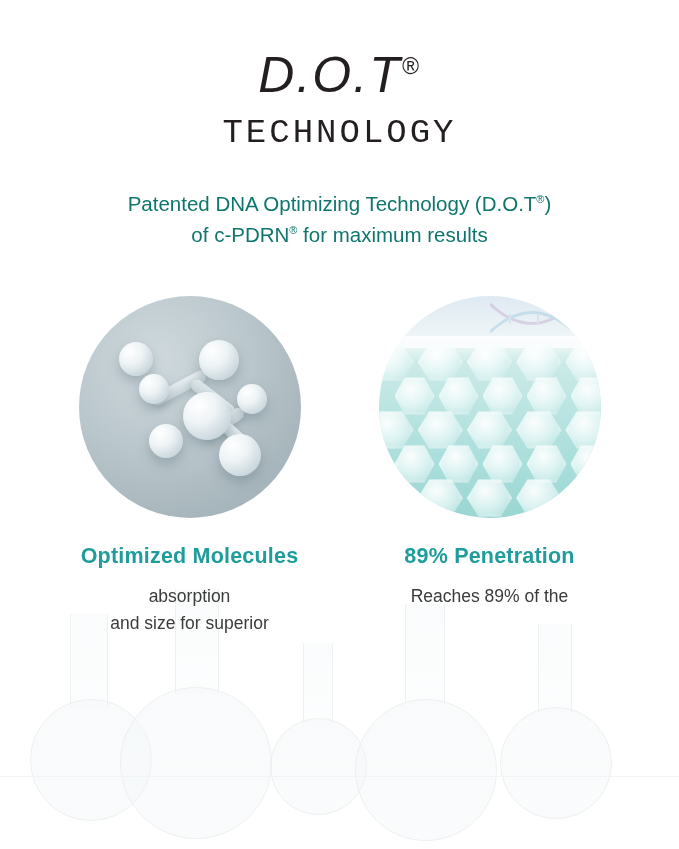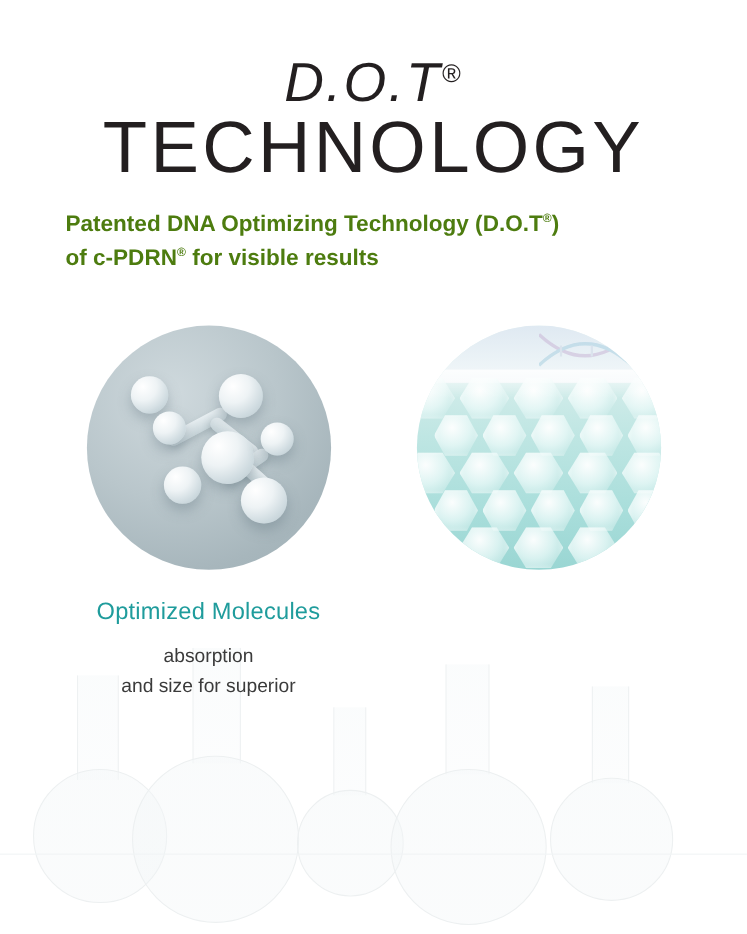--- a/index.html
+++ b/index.html
@@ -55,40 +55,41 @@
     color:#231f20;
   }
   .title .line1{
     font-size:50px;
     line-height:58px;
     letter-spacing:2px;
     display:block;
     font-style:italic;
   }
   .title .line2{
-    font-size:66px;
+    font-size:34px;
     line-height:58px;
     letter-spacing:3px;
     display:block;
+    font-family:Liberation Mono, monospace;
   }
   .title sup{
     font-size:23px;
     vertical-align:super;
     line-height:0;
   }
 
   
   .subtitle{
-    text-align:left;
+    text-align:center;
     margin:26px auto 0;
     width:560px;
     font-size:20.5px;
     line-height:31px;
-    color:#4d7c0f;
-    font-weight:700;
+    color:#0f766e;
+    font-weight:400;
   }
   .subtitle sup{font-size:11px;vertical-align:super;line-height:0;}
 
   
   .features{
     display:flex;
     justify-content:center;
     gap:60px;
     margin-top:46px;
   }
@@ -148,21 +149,21 @@
   }
   .glare{
     position:absolute;left:0;right:0;top:40px;height:26px;
     background:linear-gradient(180deg,rgba(255,255,255,0.85),rgba(255,255,255,0));
     pointer-events:none;
   }
 
   .feature-title{
     margin-top:26px;
     font-size:21.5px;
-    font-weight:400;
+    font-weight:700;
     color:#1f9c9c;
     letter-spacing:.2px;
   }
   .feature-desc{
     margin-top:14px;
     font-size:17.5px;
     line-height:27px;
     color:#3b3b3b;
     padding:0 6px;
   }
@@ -186,21 +187,21 @@
 
 <div class="page">
 
   <div class="title">
     <span class="line1"><span>D.O.T</span><sup>®</sup></span>
     <span class="line2">TECHNOLOGY</span>
   </div>
 
   <div class="subtitle">
     <div><span>Patented DNA Optimizing Technology (D.O.T</span><sup>®</sup><span>)</span></div>
-    <div><span>of c-PDRN</span><sup>®</sup><span> for visible results</span></div>
+    <div><span>of c-PDRN</span><sup>®</sup><span> for maximum results</span></div>
   </div>
 
   <div class="features">
 
     <div class="feature">
       <div class="circle molecule">
         <div class="mol-bond" style="left:70px;top:86px;width:60px;height:12px;transform:rotate(-28deg);"></div>
         <div class="mol-bond" style="left:108px;top:96px;width:52px;height:12px;transform:rotate(38deg);"></div>
         <div class="mol-bond" style="left:120px;top:122px;width:48px;height:12px;transform:rotate(-34deg);"></div>
         <div class="mol-bond" style="left:132px;top:132px;width:46px;height:12px;transform:rotate(42deg);"></div>
@@ -260,18 +261,20 @@
           <div class="hexrow">
             <div class="hex"></div>
               <div class="hex"></div>
               <div class="hex"></div>
               <div class="hex"></div>
               <div class="hex"></div>
           </div>
         </div>
         <div class="glare"></div>
       </div>
+      <div class="feature-title">89% Penetration</div>
       <div class="feature-desc">
+        <div>Reaches 89% of the</div>
       </div>
     </div>
 
   </div>
 </div>
 
 </body></html>

